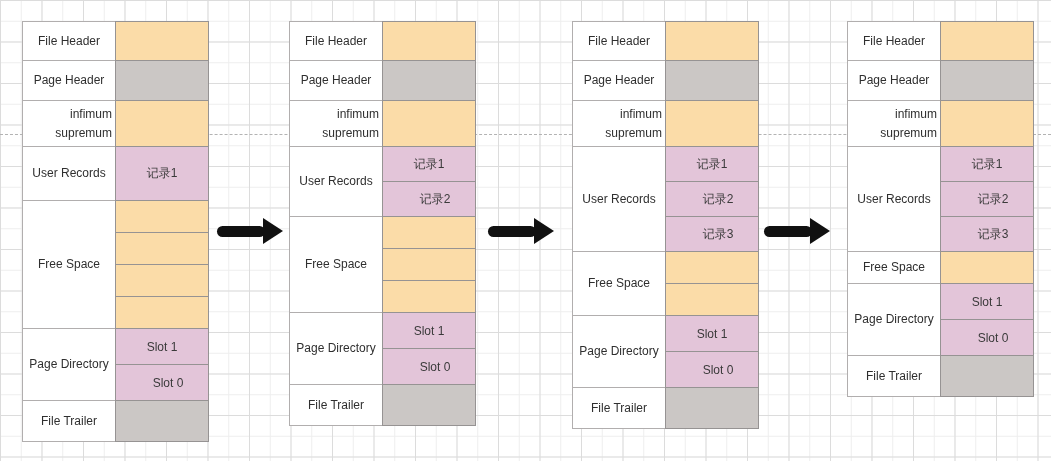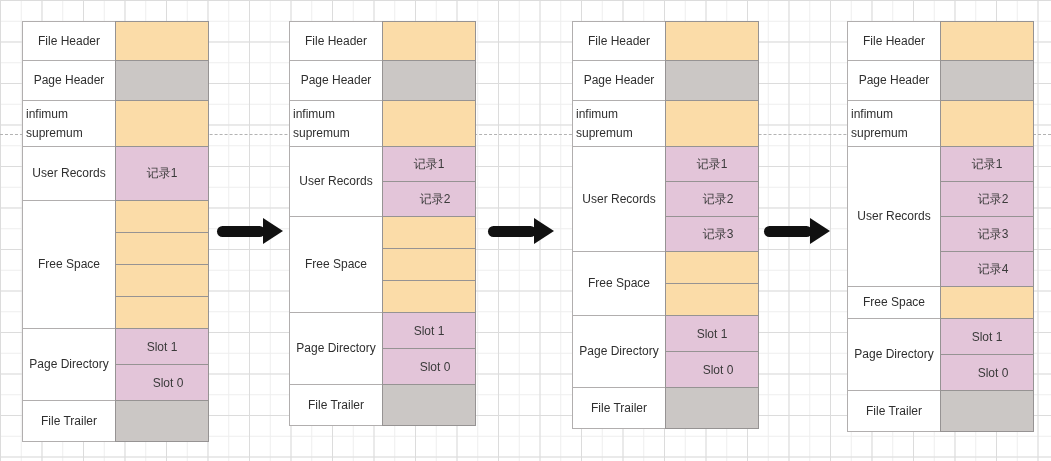--- a/index.html
+++ b/index.html
@@ -27,21 +27,21 @@
   .diagram{position:absolute;top:21px;z-index:2;}
   #d1{left:22px;}
   #d2{left:289px;}
   #d3{left:572px;}
   #d4{left:847px;}
   .section{display:flex;align-items:stretch;}
   .section + .section{margin-top:-1px;}
   .label-cell{
     width:86px;background:#ffffff;border:1px solid #b1aeae;
     margin-right:-1px;position:relative;z-index:1;
-    display:flex;align-items:center;justify-content:center;text-align:left;
+    display:flex;align-items:center;justify-content:center;text-align:right;
     font-size:12px;color:#2f2f2f;line-height:1.55;padding:2px 3px;
   }
   .cells{width:94px;display:flex;flex-direction:column;position:relative;z-index:2;}
   .cell{
     box-sizing:border-box;width:100%;border:1px solid #969393;
     display:flex;align-items:center;justify-content:center;
     font-size:12px;color:#3a3a3a;
   }
   .cell + .cell{margin-top:-1px;padding-left:12px;}
   .fill-orange{background:var(--cell-orange);}
@@ -238,21 +238,20 @@
         <div class="cells">
           <div class="cell fill-orange h-infimum-supremum"></div>
         </div>
       </div>
       <div class="section">
         <div class="label-cell">User Records</div>
         <div class="cells">
           <div class="cell fill-pink h-user-records">记录1</div>
           <div class="cell fill-pink h-user-records">记录2</div>
           <div class="cell fill-pink h-user-records">记录3</div>
-          <div class="cell fill-pink h-user-records">记录4</div>
         </div>
       </div>
       <div class="section">
         <div class="label-cell">Free Space</div>
         <div class="cells">
           <div class="cell fill-orange h-free-space"></div>
         </div>
       </div>
       <div class="section">
         <div class="label-cell">Page Directory</div>

